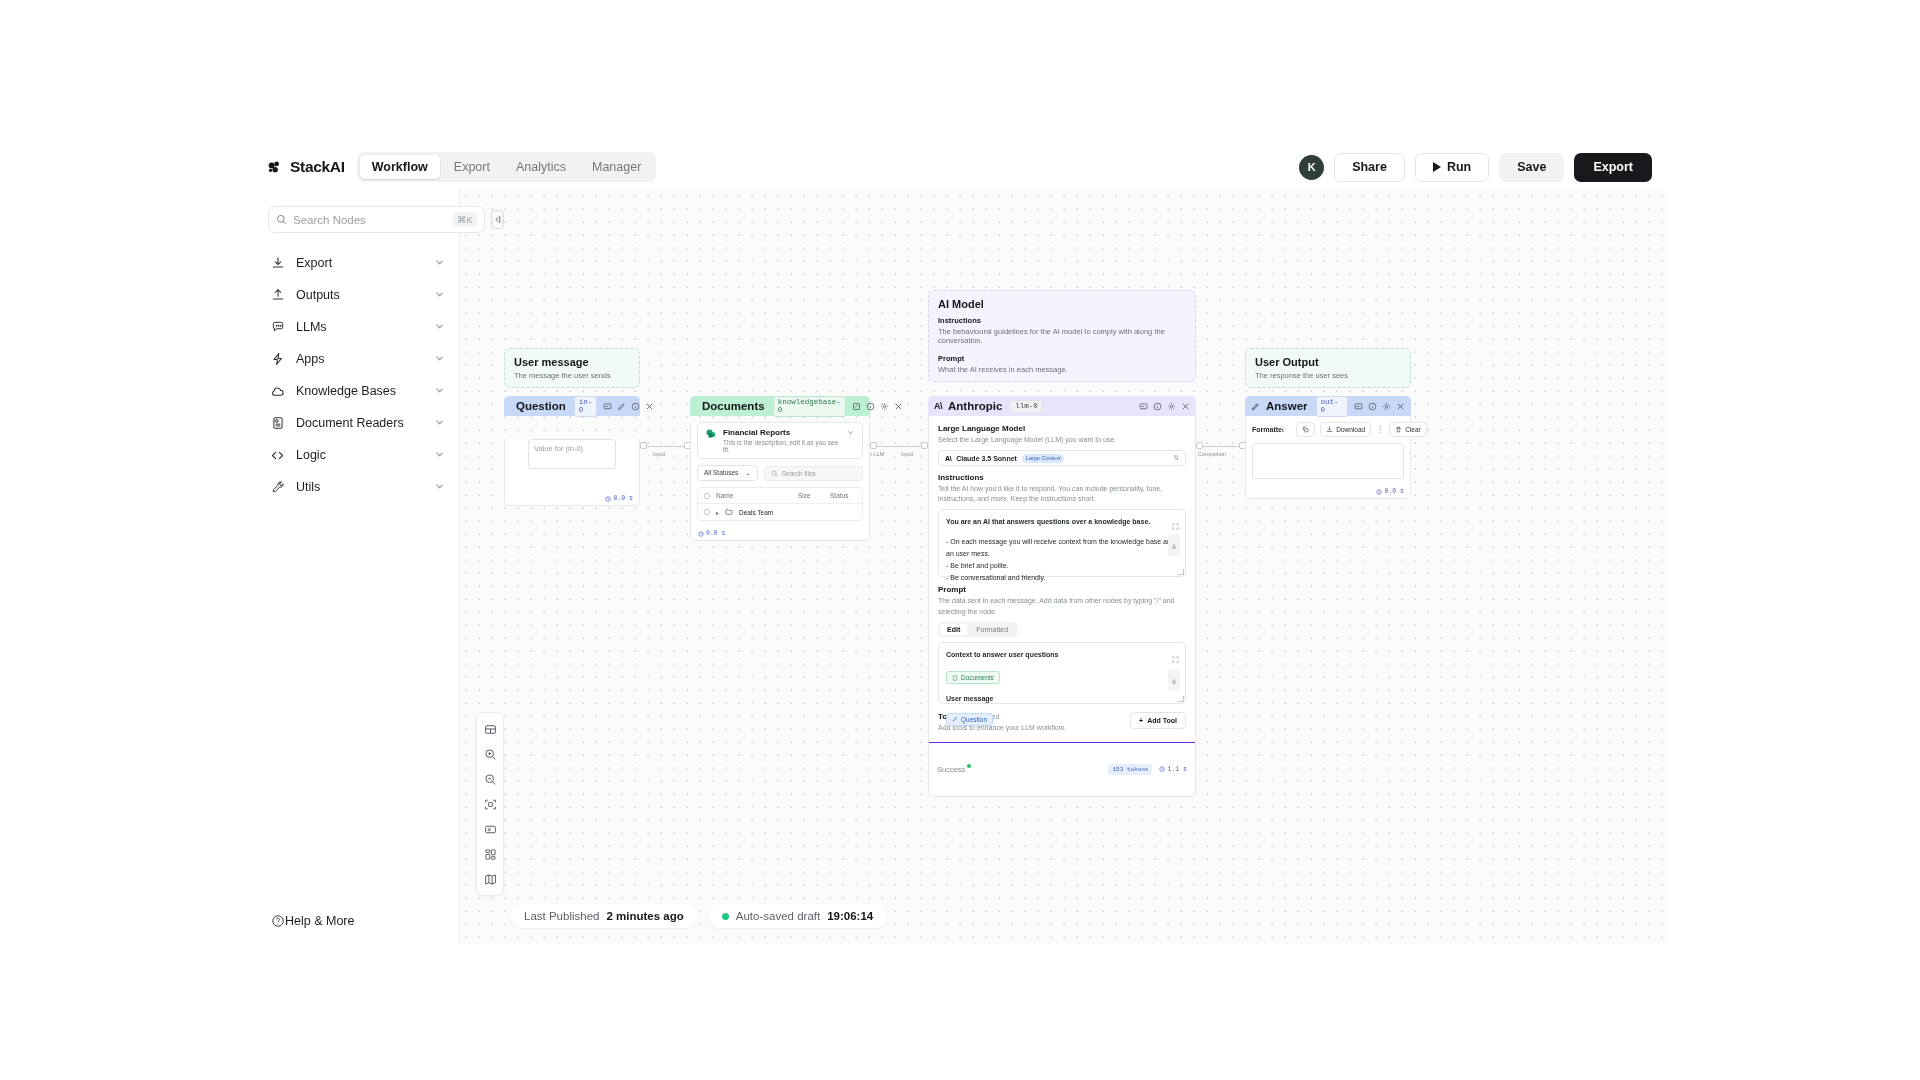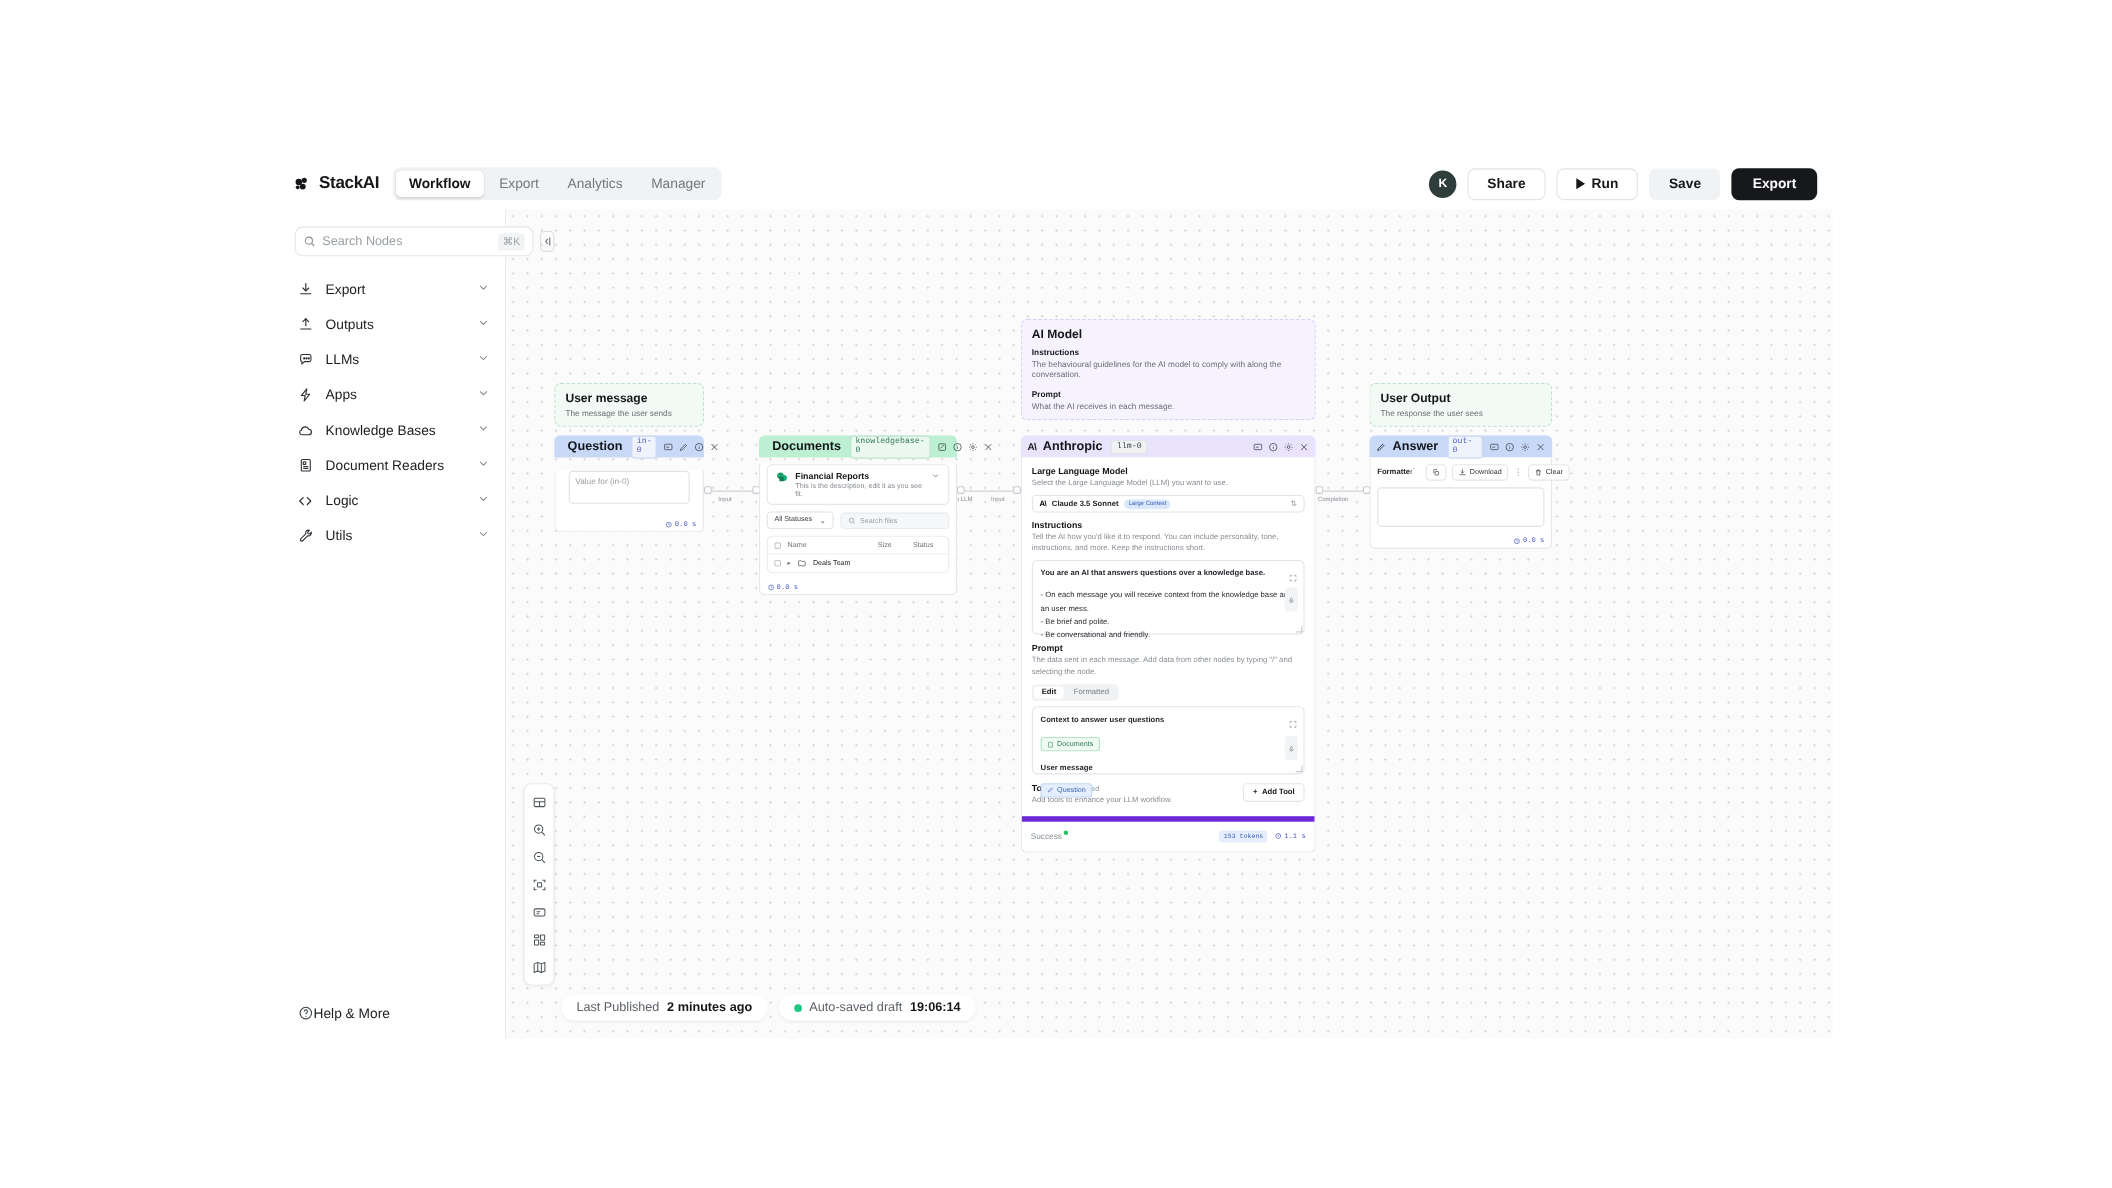--- a/index.html
+++ b/index.html
@@ -132,21 +132,21 @@
     position: absolute; border-radius: 6px; padding: 7px 9px;
     border: 1px dashed; background: #f1faf4;
   }
   .info-title { font-size: 11px; font-weight: 700; color: #14161a; }
   .info-sub { font-size: 7.5px; color: #6a7077; margin-top: 3px; }
 
   
   #node-question { left: 44px; top: 206px; width: 136px; }
   #node-question .nd-head { background: #c8d8f7; }
   .q-input {
-    margin: 12px; height: 30px; border: 1px solid #dfe2e6; border-radius: 4px;
+    margin: 23px; height: 30px; border: 1px solid #dfe2e6; border-radius: 4px;
     font-size: 7.5px; color: #9aa0a6; padding: 4px 5px; background: #fff;
     position: relative;
   }
   .resize-grip { position: absolute; right: 1px; bottom: 1px; width: 6px; height: 6px;
     border-right: 1px solid #c3c7cc; border-bottom: 1px solid #c3c7cc; }
 
   
   #node-documents { left: 230px; top: 206px; width: 180px; }
   #node-documents .nd-head { background: #bdf0d2; }
   .kb-card {
@@ -211,22 +211,22 @@
     border: 1px solid #c4d7f6; background: #e5eefc; color: #3a63b8;
     font-size: 6.5px; padding: 2px 5px; border-radius: 3px; }
   .tools-row { display: flex; align-items: flex-start; padding: 8px 9px 9px 9px; }
   .tools-cnt { font-size: 6.5px; color: #888e95; font-weight: 400; }
   .add-tool {
     margin-left: auto; border: 1px solid #e2e4e8; border-radius: 4px;
     font-size: 7px; padding: 4px 8px; color: #14161a; font-weight: 600;
     display: flex; align-items: center; gap: 4px; background: #fff;
   }
   .status-bar {
-    border-top: 5px solid #6d28d9; display: flex; align-items: center;
-    padding: 8px 8px; gap: 6px; text-align: right;
+    border-top: 1px solid #6d28d9; display: flex; align-items: center;
+    padding: 21px 8px; gap: 6px; text-align: right;
   }
   .st-success { font-size: 7.5px; color: #878d94; position: relative; }
   .st-dot { width: 4px; height: 4px; border-radius: 50%; background: #22c55e;
     position: absolute; right: -6px; top: -1px; }
   .st-right { margin-left: auto; display: flex; align-items: center; gap: 7px; }
   .tok-pill { background: #e6edfb; color: #3a63b8; font-size: 6px;
     padding: 2px 4px; border-radius: 3px; font-family: "Liberation Mono", monospace; }
 
   
   #node-answer { left: 785px; top: 206px; width: 166px; }

